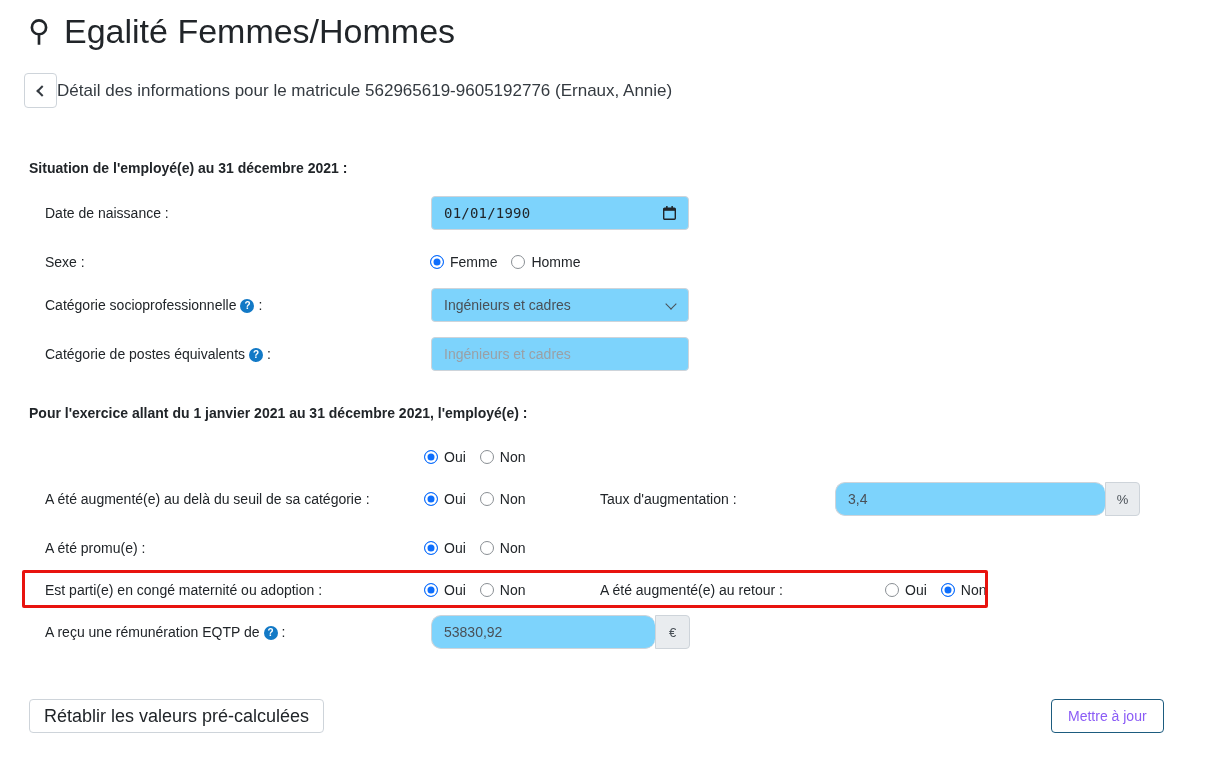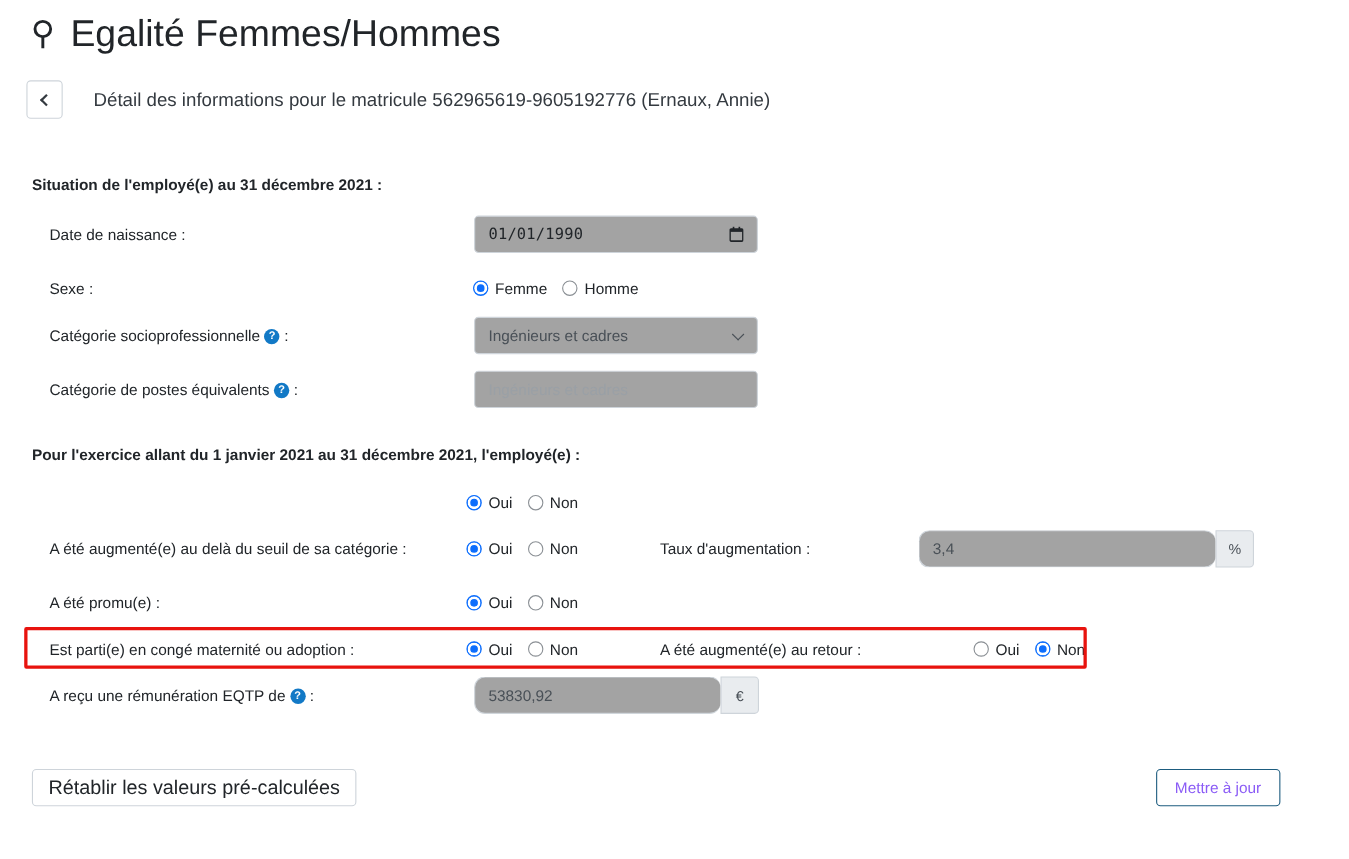--- a/index.html
+++ b/index.html
@@ -28,21 +28,21 @@
   .gender-icon {
     font-size: 30px;
     line-height: 46px;
     color: #212529;
     display: inline-block;
   }
 
   .subheader {
     position: absolute;
     left: 24px; top: 73px;
-    display: flex; align-items: center; gap: 28px;
+    display: flex; align-items: center; gap: 0;
   }
   .back-btn {
     width: 33px; height: 35px;
     border: 1px solid #ced4da;
     border-radius: 4px;
     background: #fff;
     display: flex; align-items: center; justify-content: center;
     cursor: pointer;
     padding: 0;
   }
@@ -103,21 +103,21 @@
     top: 1px;
   }
 
   
   .field-wrap { position: absolute; left: 415px; }
 
   .inp {
     height: 34px;
     border: 1px solid #ced4da;
     border-radius: 4px;
-    background: #a3a3a3;
+    background: #7dd3fc;
     font-family: "Liberation Sans", sans-serif;
     font-size: 14px;
     color: #495057;
     padding: 0 12px;
     outline: none;
   }
   .inp::placeholder { color: #9aa0a6; }
 
   .date-field {
     width: 258px;

